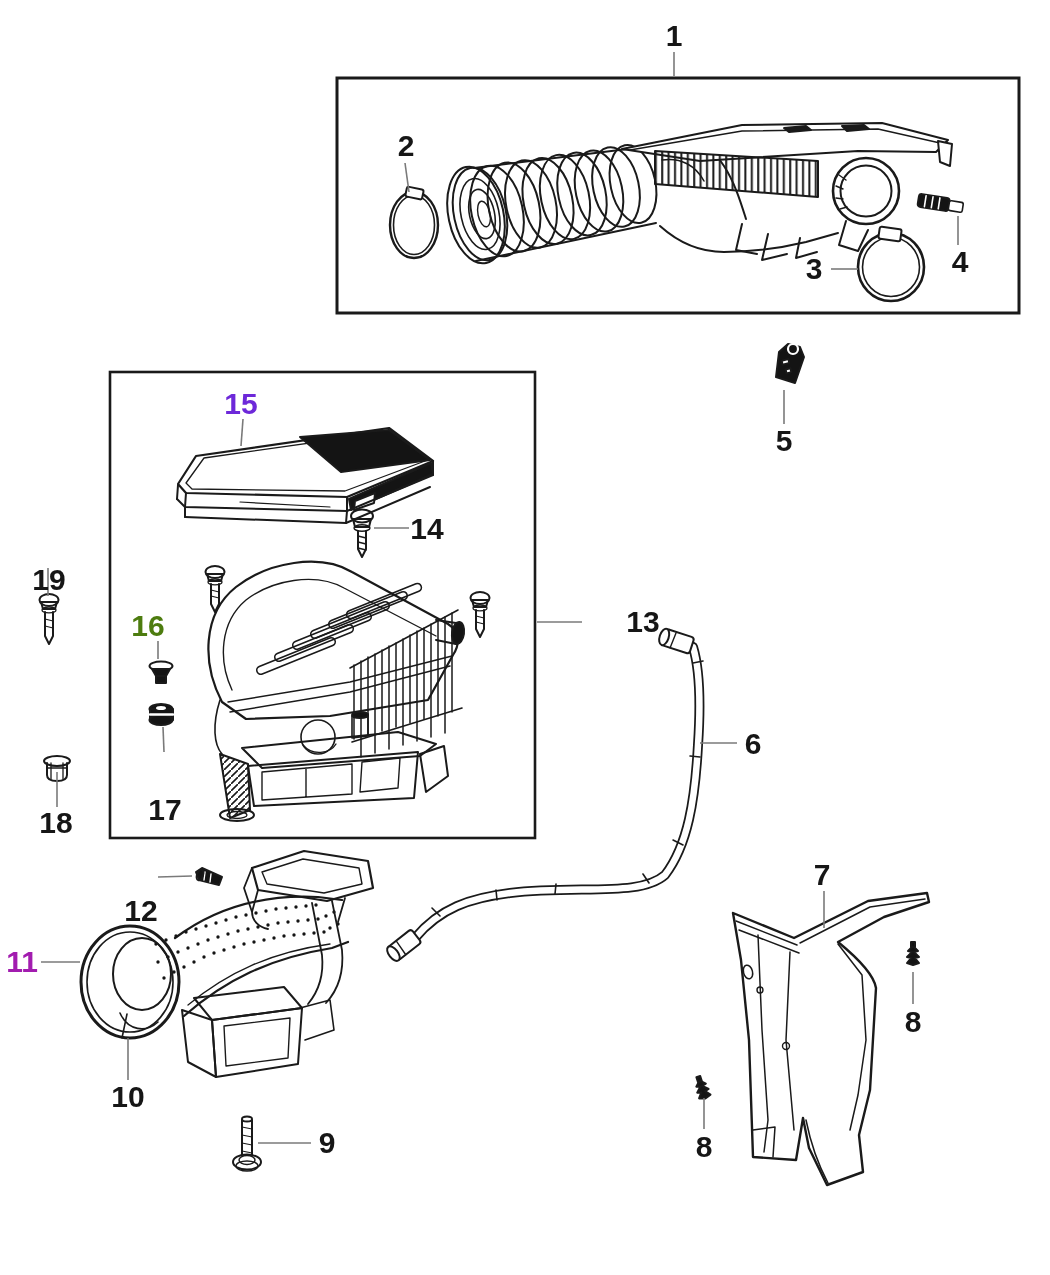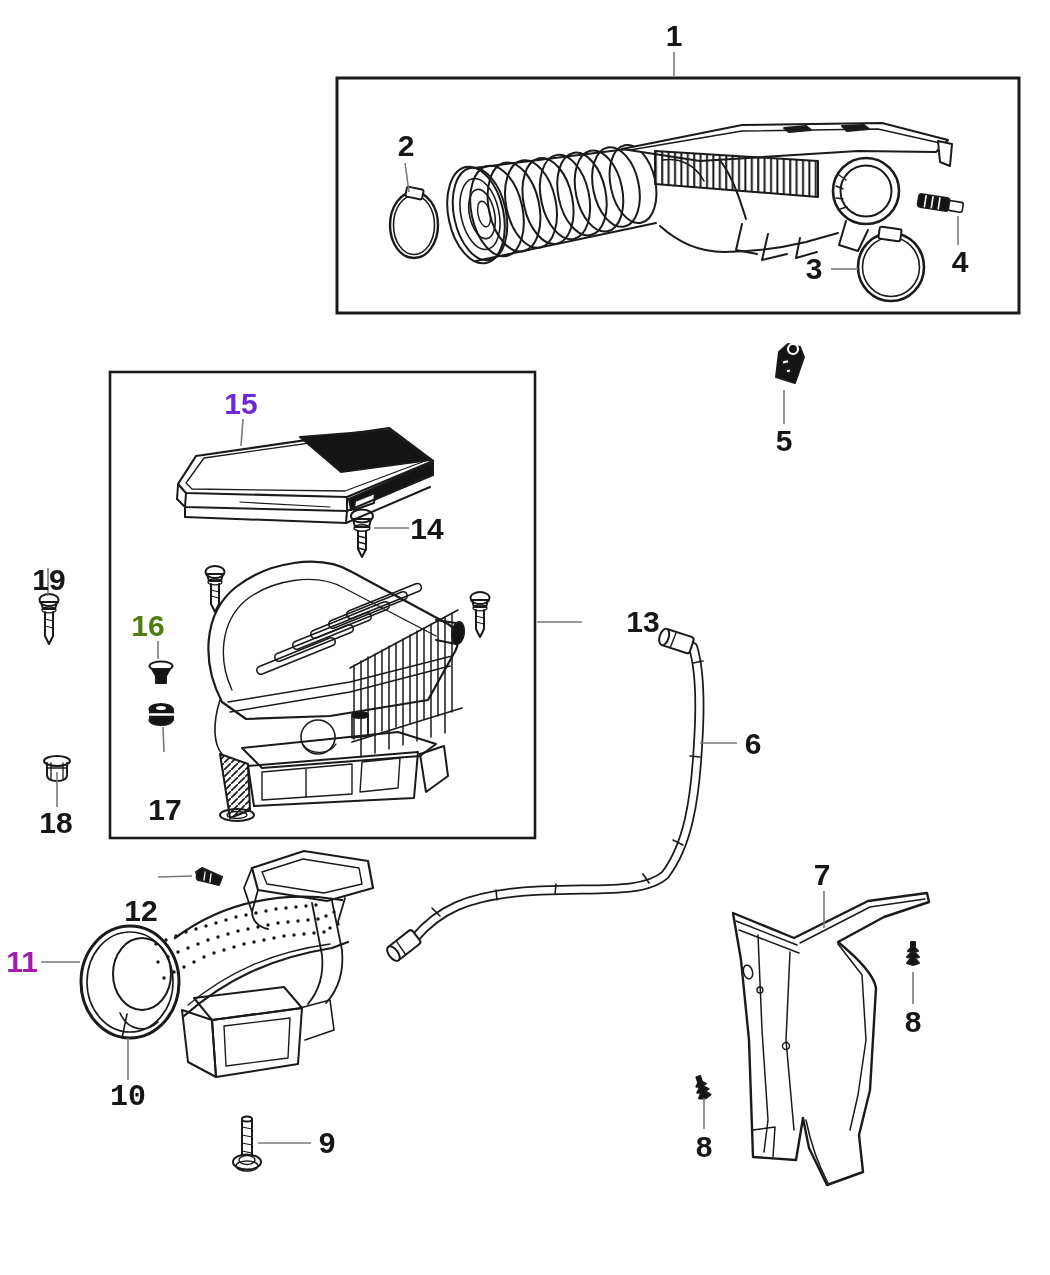--- a/index.html
+++ b/index.html
@@ -295,21 +295,21 @@
       <div class="callout" style="left: 674px; top: 36px; color: rgb(22, 22, 22);">1</div>
       <div class="callout" style="left: 406px; top: 146px; color: rgb(22, 22, 22);">2</div>
       <div class="callout" style="left: 814px; top: 269px; color: rgb(22, 22, 22);">3</div>
       <div class="callout" style="left: 960px; top: 262px; color: rgb(22, 22, 22);">4</div>
       <div class="callout" style="left: 784px; top: 441px; color: rgb(22, 22, 22);">5</div>
       <div class="callout" style="left: 753px; top: 744px; color: rgb(22, 22, 22);">6</div>
       <div class="callout" style="left: 822px; top: 875px; color: rgb(22, 22, 22);">7</div>
       <div class="callout" style="left: 913px; top: 1022px; color: rgb(22, 22, 22);">8</div>
       <div class="callout" style="left: 704px; top: 1147px; color: rgb(22, 22, 22);">8</div>
       <div class="callout" style="left: 327px; top: 1143px; color: rgb(22, 22, 22);">9</div>
-      <div class="callout" style="left: 128px; top: 1097px; color: rgb(22, 22, 22); font-family: Liberation Mono, monospace;">10</div>
+      <div class="callout" style="left: 128px; top: 1097px; color: rgb(22, 22, 22);">10</div>
       <div class="callout" style="left: 22px; top: 962px; color: #a21caf;">11</div>
       <div class="callout" style="left: 141px; top: 878px; color: rgb(22, 22, 22); margin-top: 33px;">12</div>
       <div class="callout" style="left: 598px; top: 622px; color: rgb(22, 22, 22); margin-left: 45px;">13</div>
       <div class="callout" style="left: 427px; top: 529px; color: rgb(22, 22, 22);">14</div>
       <div class="callout" style="left: 241px; top: 404px; color: #6d28d9;">15</div>
       <div class="callout" style="left: 148px; top: 626px; color: #4d7c0f;">16</div>
       <div class="callout" style="left: 165px; top: 770px; color: rgb(22, 22, 22); margin-top: 40px;">17</div>
       <div class="callout" style="left: 56px; top: 823px; color: rgb(22, 22, 22);">18</div>
       <div class="callout" style="left: 49px; top: 580px; color: rgb(22, 22, 22);">19</div>
     </div>

